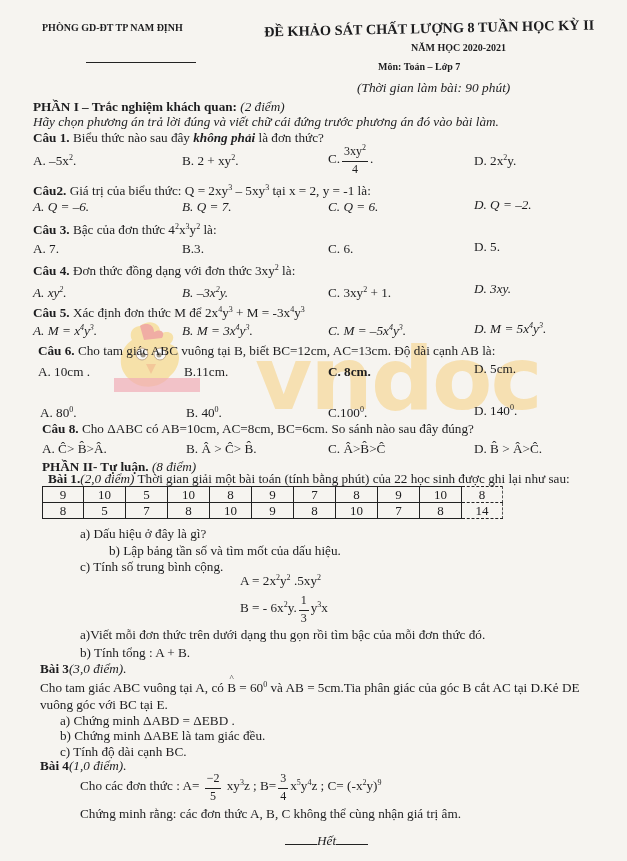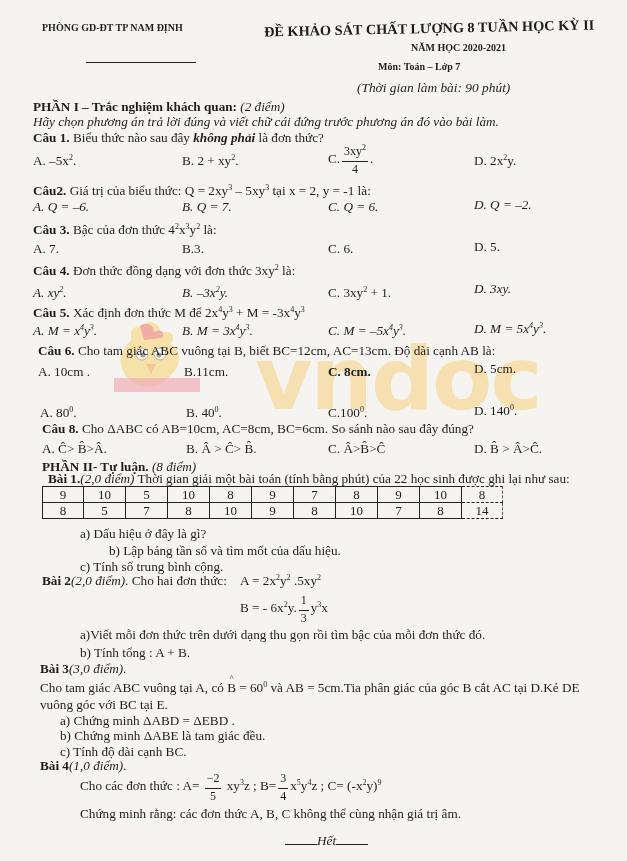--- a/index.html
+++ b/index.html
@@ -162,23 +162,20 @@
       <td>7</td>
       <td>8</td>
       <td class="last">14</td>
     </tr>
   </tbody>
     </table>
   <div class="abs" style="left:80px;top:526px;">a)  Dấu hiệu ở đây là gì?</div>
   <div class="abs" style="left:80px;top:543px;padding-left:29px;">b)  Lập bảng tần số và tìm mốt của dấu hiệu.</div>
   <div class="abs" style="left:80px;top:559px;">c)  Tính số trung bình cộng.</div>
 
-  <div class="abs" style="left:42px;top:573px;">
-    <span class="b">Bài 2</span><span class="i">(2,0 điểm).</span> <span>Cho hai đơn thức:</span>
-  </div>
   <div class="abs" style="left:240px;top:573px;">
     <span>A = 2x</span><sup>2</sup>y<sup>2</sup> .5xy<sup>2</sup>
   </div>
   <div class="abs" style="left:240px;top:594px;">
     <span>B  = - 6x</span><sup>2</sup>y.<span class="frac"><span class="num">1</span><span class="den">3</span></span>y<sup>3</sup>x
   </div>
   <div class="abs" style="left:80px;top:627px;">a)Viết mỗi đơn thức trên dưới dạng thu gọn rồi tìm bậc của mỗi đơn thức đó.</div>
   <div class="abs" style="left:80px;top:645px;">b) Tính tổng : A + B.</div>
 
   <div class="abs" style="left:40px;top:661px;">

